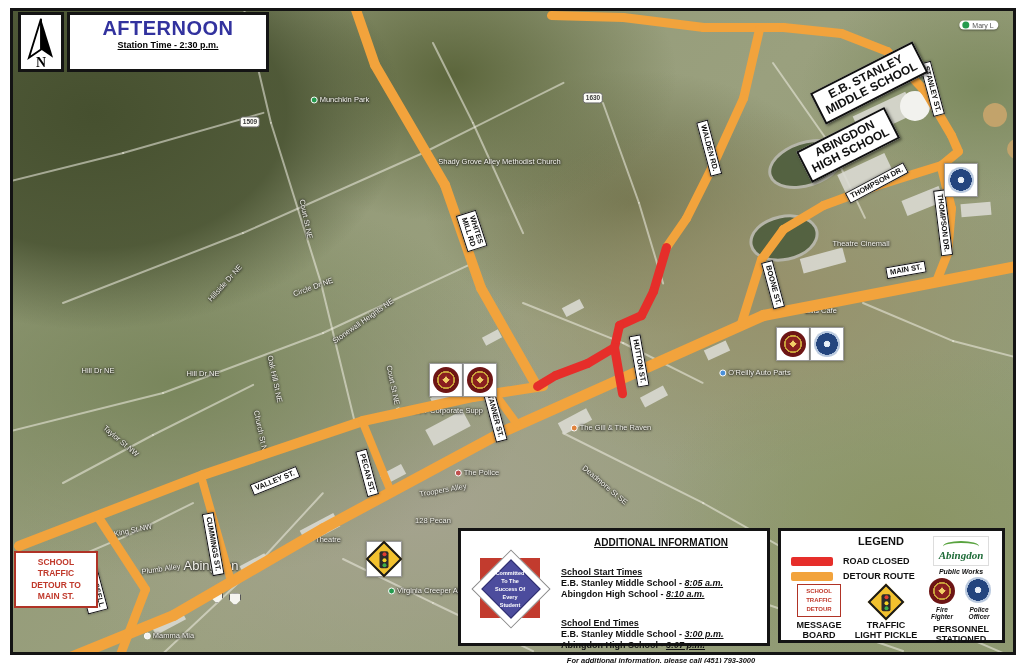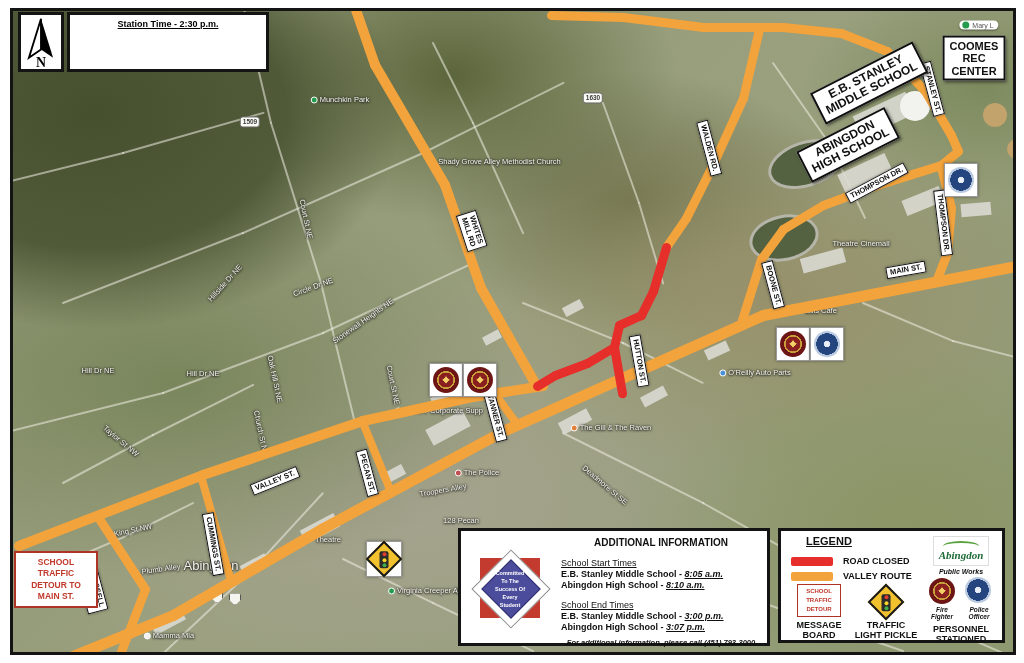--- a/index.html
+++ b/index.html
@@ -84,33 +84,33 @@
       border:3px solid #141414;z-index:12;box-sizing:border-box;color:#101010}
   .cl{position:absolute;left:12px;top:18px;width:74px;height:78px}
   .cl .red{position:absolute;left:7px;top:9px;width:60px;height:60px;background:#C23B2E}
   .cl .wd{position:absolute;left:10px;top:12px;width:54px;height:54px;background:#fff;
           border:1px solid #8a8a8a;transform:rotate(45deg)}
   .cl .bd{position:absolute;left:17px;top:19px;width:40px;height:40px;background:#4C4C9D;
           border:1px solid #2e2e6e;transform:rotate(45deg)}
   .cl .txt{position:absolute;left:0;top:21px;width:74px;text-align:center;color:#fff;
            font-size:5.5px;font-weight:bold;line-height:1.45;white-space:pre-line;z-index:2}
   .ib .col{position:absolute;left:100px;right:6px;top:2px}
-  .ib .h{font-size:10px;font-weight:bold;text-align:center;margin:4px 0 7px}
-  .ib .sec{font-size:9px;font-weight:normal;text-decoration:underline;margin-top:10px}
+  .ib .h{font-size:10px;font-weight:bold;text-decoration:underline;text-align:center;margin:4px 0 7px}
+  .ib .sec{font-size:9px;font-weight:bold;text-decoration:underline;margin-top:19px}
   .ib .line{font-size:9px;font-weight:bold;margin-top:1px}
   .ib .time{font-style:italic;text-decoration:underline}
   .ib .note1{font-size:7.5px;font-weight:bold;font-style:italic;text-align:center;margin-top:6px}
   .ib .note2{font-size:7.5px;font-weight:bold;font-style:italic;text-decoration:underline;
              text-align:center;margin-top:2px}
   
   .lg{position:absolute;left:778px;top:528px;width:227px;height:115px;background:#fff;
       border:3px solid #141414;z-index:12;box-sizing:border-box;color:#101010}
   .lg .abs{position:absolute}
-  .lg-title{left:25px;top:4px;width:150px;font-size:11px;font-weight:bold;
-            text-decoration:underline}
+  .lg-title{left:25px;top:4px;width:150px;text-align:center;font-size:11px;font-weight:bold;
+            }
   .lg-bar{height:9px;width:42px;border-radius:2px}
   .lg-lab{font-size:9px;font-weight:bold}
   .msign{left:16px;top:53px;width:44px;height:33px;border:1.5px solid #b03326;color:#C0392B;
          font-size:6px;font-weight:bold;line-height:1.5;text-align:center;white-space:pre-line;
          display:flex;align-items:center;justify-content:center;box-sizing:border-box}
   .blab{font-size:9px;font-weight:bold;text-align:center;white-space:pre-line;line-height:1.15}
   .ilab{font-size:6.5px;font-weight:bold;font-style:italic;text-align:center;white-space:pre-line;line-height:1.1}
   .pw{left:152px;top:5px;width:56px;height:30px;border:1px solid #ddd;display:flex;
       flex-direction:column;align-items:center;justify-content:center;box-sizing:border-box}
   .pw .swoosh{width:36px;height:9px;border-top:2.5px solid #59a33f;border-radius:50%;margin-bottom:-2px}
@@ -226,21 +226,21 @@
       <div class="seg" style="left: 547.5px; top: 367.5px; width: 30.095px; height: 9px; background: rgb(230, 46, 42); z-index: 4; transform-origin: 4.5px 4.5px; transform: rotate(2.59304rad);"></div>
       <div class="seg" style="left: 606.5px; top: 339.5px; width: 55.6905px; height: 9px; background: rgb(230, 46, 42); z-index: 4; transform-origin: 4.5px 4.5px; transform: rotate(1.39861rad);"></div>
       <div class="glabel" style="left: 337px; top: 96px; text-align: right;"><span class="dot" style="background: rgb(37, 155, 78);"></span><span>Munchkin Park</span></div>
       <div class="glabel" style="left: 492px; top: 158px;"><span class="dot" style="background: rgb(138, 138, 138);"></span><span>Shady Grove Alley Methodist Church</span></div>
       <div class="glabel" style="left: 858px; top: 240px;"><span>Theatre Cinemall</span></div>
       <div class="glabel" style="left: 752px; top: 369px;"><span class="dot" style="background: rgb(74, 144, 217);"></span><span>O'Reilly Auto Parts</span></div>
       <div class="glabel" style="left: 818px; top: 307px;"><span>Ellis Cafe</span></div>
       <div class="glabel" style="left: 608px; top: 424px;"><span class="dot" style="background: rgb(224, 130, 60);"></span><span>The Gill &amp; The Raven</span></div>
       <div class="glabel" style="left: 474px; top: 469px;"><span class="dot" style="background: rgb(192, 80, 77);"></span><span>The Police</span></div>
       <div class="glabel" style="left: 440px; top: 487px; --r: -10deg;"><span>Troopers Alley</span></div>
-      <div class="glabel" style="left: 430px; top: 517px; margin-left: 28px;"><span>128 Pecan</span></div>
+      <div class="glabel" style="left: 430px; top: 517px;"><span>128 Pecan</span></div>
       <div class="glabel" style="left: 325px; top: 536px;"><span>Theatre</span></div>
       <div class="glabel" style="left: 422px; top: 587px;"><span class="dot" style="background: rgb(37, 155, 78);"></span><span>Virginia Creeper Ab</span></div>
       <div class="glabel" style="left: 166px; top: 632px;"><span class="dot" style="background: rgb(242, 242, 242);"></span><span>Mamma Mia</span></div>
       <div class="glabel" style="left: 436px; top: 407px;"><span class="dot" style="background: rgb(74, 144, 217);"></span><span>K-VA-T Corporate Supp</span></div>
       <div class="glabel" style="left: 208px; top: 562px; font-size: 13px;"><span>Abingdon</span></div>
       <div class="glabel" style="left: 95px; top: 367px;"><span>Hill Dr NE</span></div>
       <div class="glabel" style="left: 200px; top: 370px;"><span>Hill Dr NE</span></div>
       <div class="glabel" style="left: 360px; top: 318px; --r: -35deg;"><span>Stonewall Heights NE</span></div>
       <div class="glabel" style="left: 222px; top: 280px; --r: -48deg;"><span>Hillside Dr NE</span></div>
       <div class="glabel" style="left: 310px; top: 284px; --r: -20deg;"><span>Circle Dr NE</span></div>
@@ -260,23 +260,20 @@
       <div class="slabel" style="left: 940px; top: 220px; --r: 83deg;">THOMPSON DR.</div>
       <div class="slabel" style="left: 903px; top: 267px; --r: -10deg;">MAIN ST.</div>
       <div class="slabel" style="left: 770px; top: 282px; --r: 75deg;">BOONE ST.</div>
       <div class="slabel" style="left: 636px; top: 358px; --r: 80deg;">HUTTON ST.</div>
       <div class="slabel" style="left: 492px; top: 413px; --r: 75deg;">TANNER ST.</div>
       <div class="slabel" style="left: 364px; top: 470px; --r: 75deg;">PECAN ST.</div>
       <div class="slabel" style="left: 272px; top: 478px; --r: -22deg;">VALLEY ST.</div>
       <div class="slabel" style="left: 210px; top: 541px; --r: 80deg;">CUMMINGS ST.</div>
       <div class="slabel" style="left: 90px; top: 588px; --r: 75deg;">RUSSELL
 RD</div>
-      <div class="pbox" style="left: 971px; top: 55px; font-size: 11px; --r: 0deg;">COOMES
-REC
-CENTER</div>
       <div class="pbox" style="left: 866px; top: 80px; font-size: 12px; --r: -27deg;">E.B. STANLEY
 MIDDLE SCHOOL</div>
       <div class="pbox" style="left: 845px; top: 142px; font-size: 12px; --r: -27deg;">ABINGDON
 HIGH SCHOOL</div>
       <div class="shield" style="left: 247px; top: 119px;">1509</div>
       <div class="shield" style="left: 590px; top: 95px;">1630</div>
       <div class="us-shield" style="left: 214px; top: 594px;"></div>
       <div class="us-shield" style="left: 232px; top: 596px;"></div>
       <div class="iconbox" style="left: 443px; top: 377px;">
         <div class="badge-fire"></div>
@@ -311,20 +308,21 @@
 
 <div class="tb">
   <div class="north">
     <svg width="38" height="52" viewBox="0 0 40 56">
       <polygon points="20,3 7,45 20,36" fill="#ffffff" stroke="#000" stroke-width="2"></polygon>
       <polygon points="20,3 33,45 20,36" fill="#000"></polygon>
       <text x="20" y="55" font-size="15" text-anchor="middle" font-weight="bold" font-family="Liberation Serif,serif">N</text>
     </svg>
   </div>
   <div class="tt">
+    <div class="t1">AFTERNOON</div>
     <div class="t3">Station Time - 2:30 p.m.</div>
   </div>
 </div>
 
 <div class="ds">SCHOOL
 TRAFFIC
 DETOUR TO
 MAIN ST.</div>
 
 <div class="ib">
@@ -348,21 +346,21 @@
     <div class="line"><span>Abingdon High School - </span><span class="time">3:07 p.m.</span></div>
     <div class="note1">For additional information, please call (451) 793-3000</div>
   </div>
 </div>
 
 <div class="lg">
   <div class="abs lg-title">LEGEND</div>
   <div class="abs lg-bar" style="left:10px;top:26px;background:#E62E2A"></div>
   <div class="abs lg-lab" style="left:62px;top:25px">ROAD CLOSED</div>
   <div class="abs lg-bar" style="left:10px;top:41px;background:#F2A33C"></div>
-  <div class="abs lg-lab" style="left:62px;top:40px">VALLEY ROUTE</div>
+  <div class="abs lg-lab" style="left:62px;top:40px">DETOUR ROUTE</div>
 
   <div class="abs pw">
     <div class="swoosh"></div>
     <div class="word">Abingdon</div>
   </div>
   <div class="abs pw-lab">Public Works</div>
 
   <div class="abs msign">SCHOOL
 TRAFFIC
 DETOUR</div>

